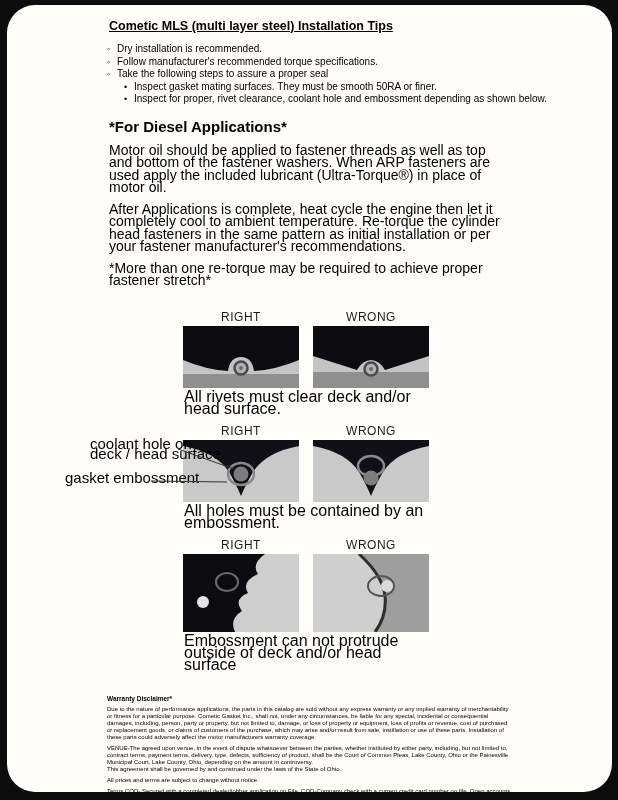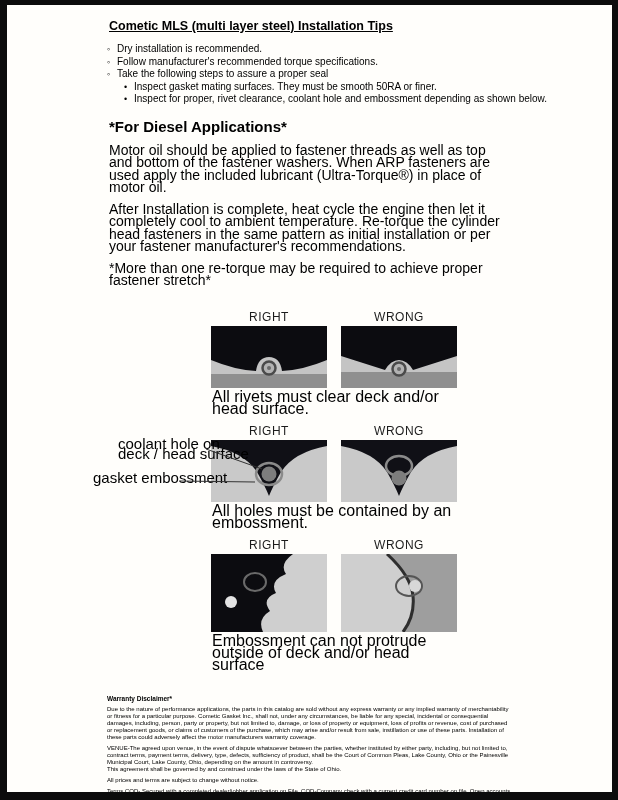--- a/index.html
+++ b/index.html
@@ -1,32 +1,32 @@
 <!DOCTYPE html>
 <html><head>
 <meta charset="utf-8">
 <style>
   html,body{margin:0;padding:0;}
   body{width:618px;height:800px;background:#0c0c0c;position:relative;overflow:hidden;
        font-family:"Liberation Sans",sans-serif;color:#000;}
-  .page{position:absolute;left:7px;top:5px;right:6px;bottom:8px;background:#fffefb;overflow:hidden;}
+  .page{position:absolute;left:7px;top:5px;right:6px;bottom:8px;background:#fffefb;overflow:hidden;border-radius:28px;}
   .content{position:absolute;left:100px;top:14px;width:412px;}
 
   .title{font-size:12.5px;font-weight:bold;text-decoration:underline;margin:0 0 10px 2px;}
 
   .bullets{margin:0 0 12px 0;}
   .bullet{font-size:10px;line-height:12.5px;white-space:nowrap;}
   .bullet .glyph{display:inline-block;width:10px;text-align:left;font-size:9px;}
   .bullet.sub{padding-left:17px;}
 
   .diesel-heading{font-size:15px;font-weight:bold;margin:0 0 9px 2px;}
   .para{font-size:14px;line-height:12.5px;margin:0 0 9px 2px;width:402px;}
   .note{margin-bottom:23px;}
 
-  .fig-row{margin-left:104px;width:250px;}
+  .fig-row{margin-left:76px;width:250px;}
   .fig-head{display:flex;gap:14px;margin-bottom:2px;}
   .fig-head span{width:116px;text-align:center;font-size:12px;color:#1c1c1c;letter-spacing:.5px;}
   .panels{position:relative;display:flex;gap:14px;}
   .panel{display:block;}
   .caption{font-size:16px;line-height:12px;margin:3px 0 9px 1px;width:240px;}
 
   .ann{position:absolute;font-size:15px;line-height:10.5px;white-space:nowrap;color:#000;}
   .ann-coolant{left:-93px;top:-1px;}
   .ann-emboss{left:-118px;top:33px;}
   .leaders{position:absolute;left:-100px;top:0;pointer-events:none;}
@@ -49,21 +49,21 @@
     <div class="bullets">
       <div class="bullet"><span class="glyph">◦</span><span>Dry installation is recommended.</span></div>
       <div class="bullet"><span class="glyph">◦</span><span>Follow manufacturer's recommended torque specifications.</span></div>
       <div class="bullet"><span class="glyph">◦</span><span>Take the following steps to assure a proper seal</span></div>
       <div class="bullet sub"><span class="glyph">•</span><span>Inspect gasket mating surfaces.  They must be smooth 50RA or finer.</span></div>
       <div class="bullet sub"><span class="glyph">•</span><span>Inspect for proper, rivet clearance, coolant hole and embossment depending as shown below.</span></div>
     </div>
 
     <h2 class="diesel-heading">*For Diesel Applications*</h2>
     <p class="para">Motor oil should be applied to fastener threads as well as top and bottom of the fastener washers. When ARP fasteners are used apply the included lubricant (Ultra-Torque®) in place of motor oil.</p>
-    <p class="para">After Installation is complete, heat cycle the engine then let it completely cool to ambient temperature. Re-torque the cylinder head fasteners in the same pattern as initial installation or per your fastener manufacturer's recommendations.</p>
+    <p class="para">After Applications is complete, heat cycle the engine then let it completely cool to ambient temperature. Re-torque the cylinder head fasteners in the same pattern as initial installation or per your fastener manufacturer's recommendations.</p>
     <p class="para note">*More than one re-torque may be required to achieve proper fastener stretch*</p>
 
     <div class="fig-row">
       <div class="fig-head">
         <span>RIGHT</span>
         <span>WRONG</span>
       </div>
       <div class="panels">
         <svg class="panel" width="116" height="62" viewBox="0 0 116 62">
           <rect width="116" height="62" fill="#c4c4c4"></rect>

